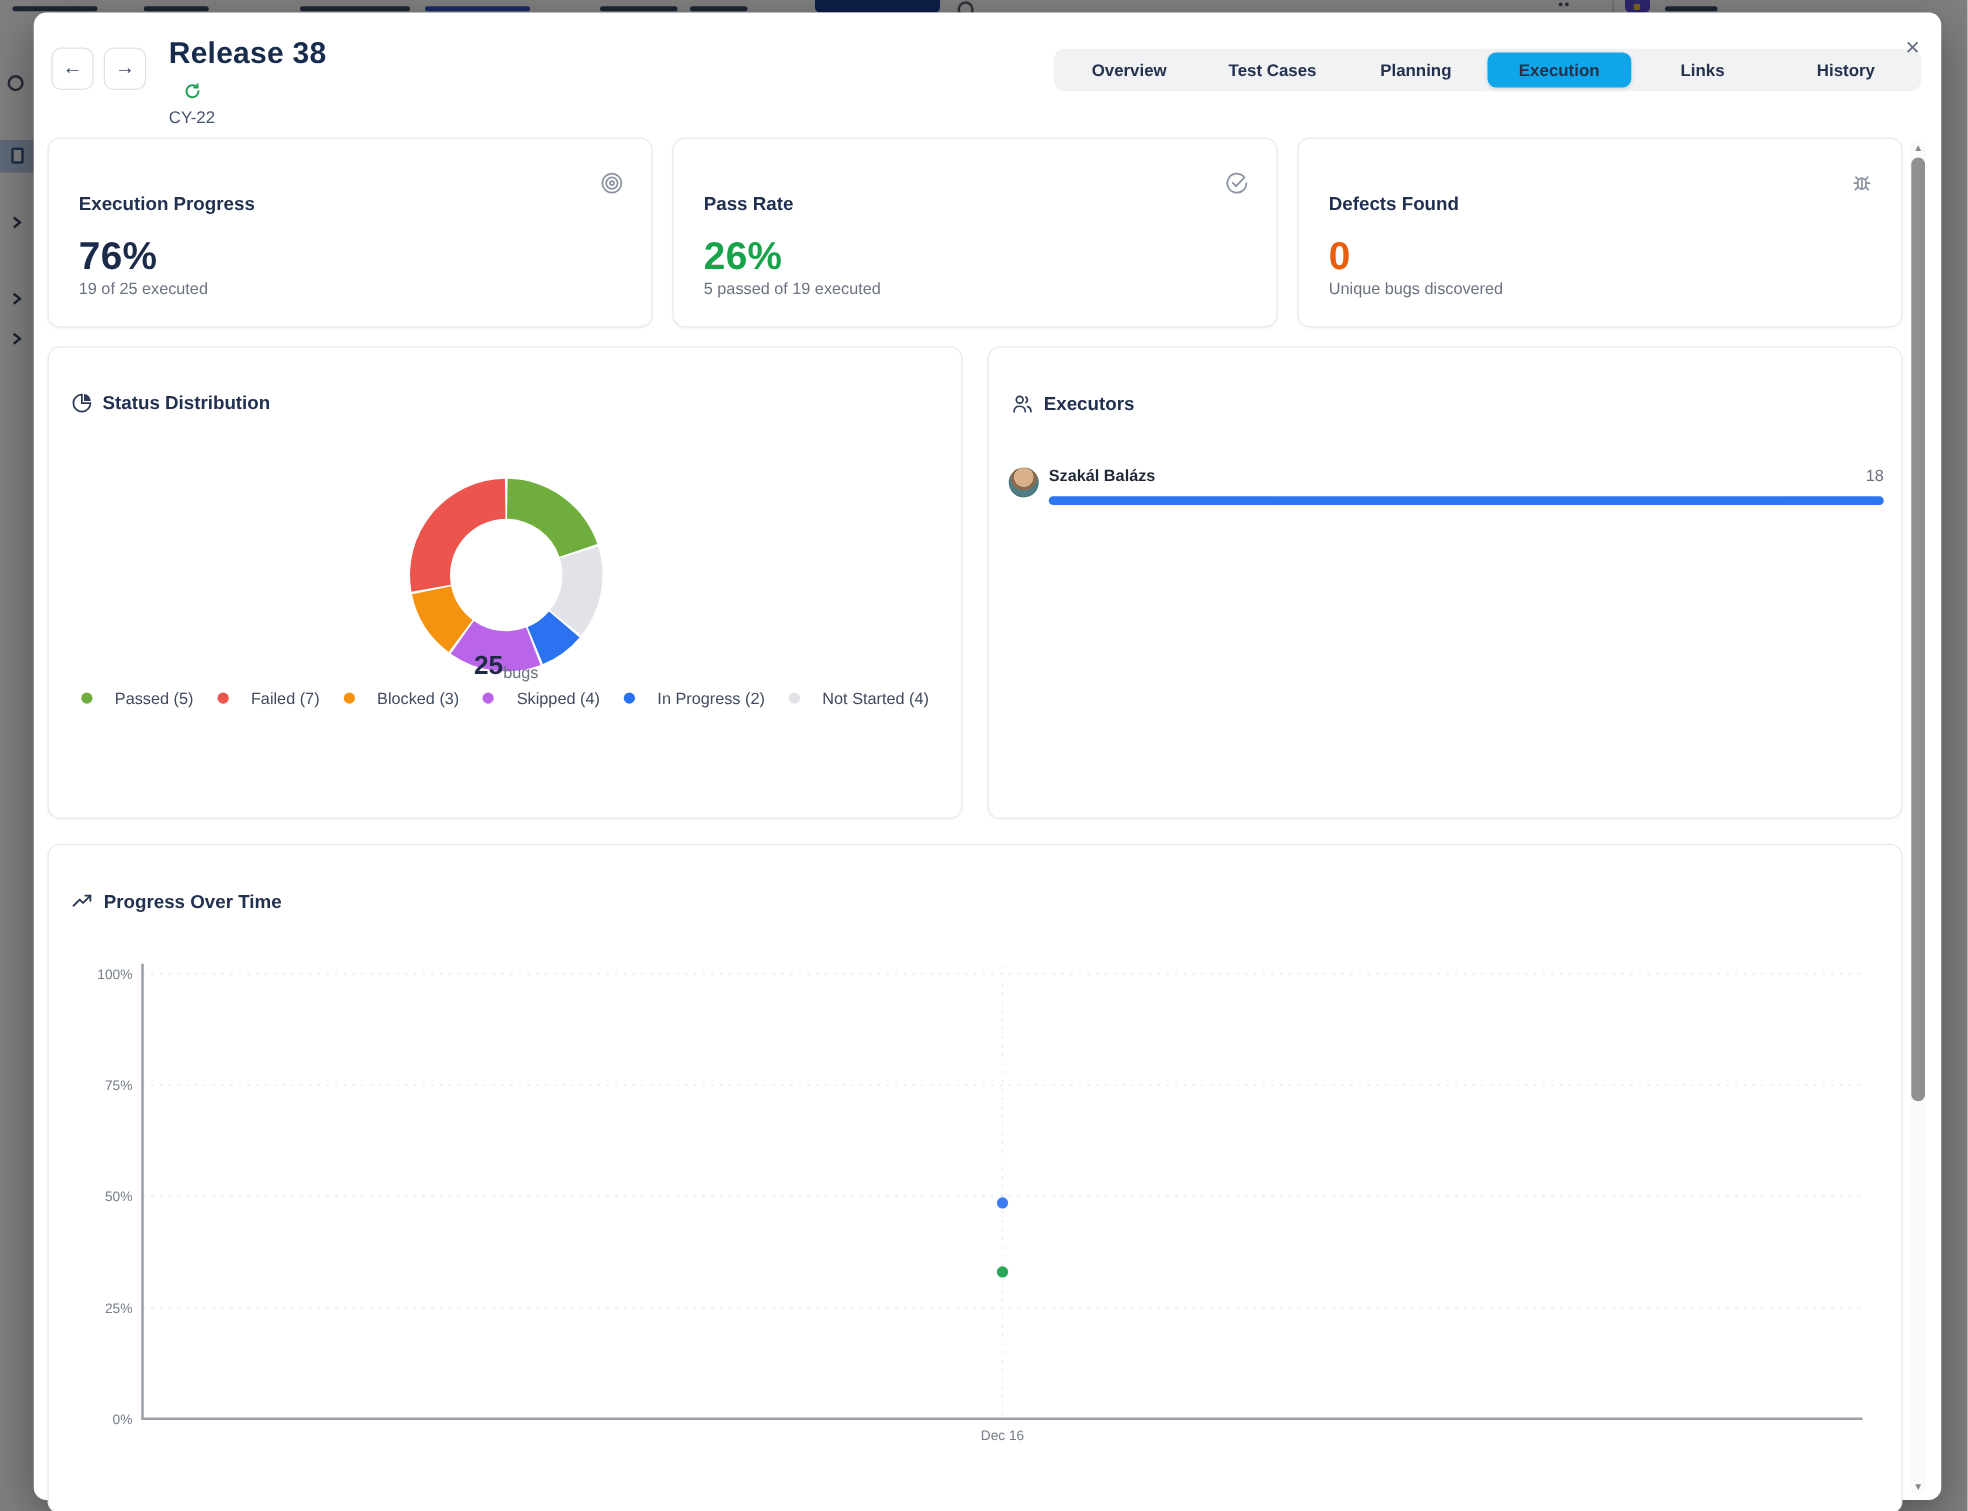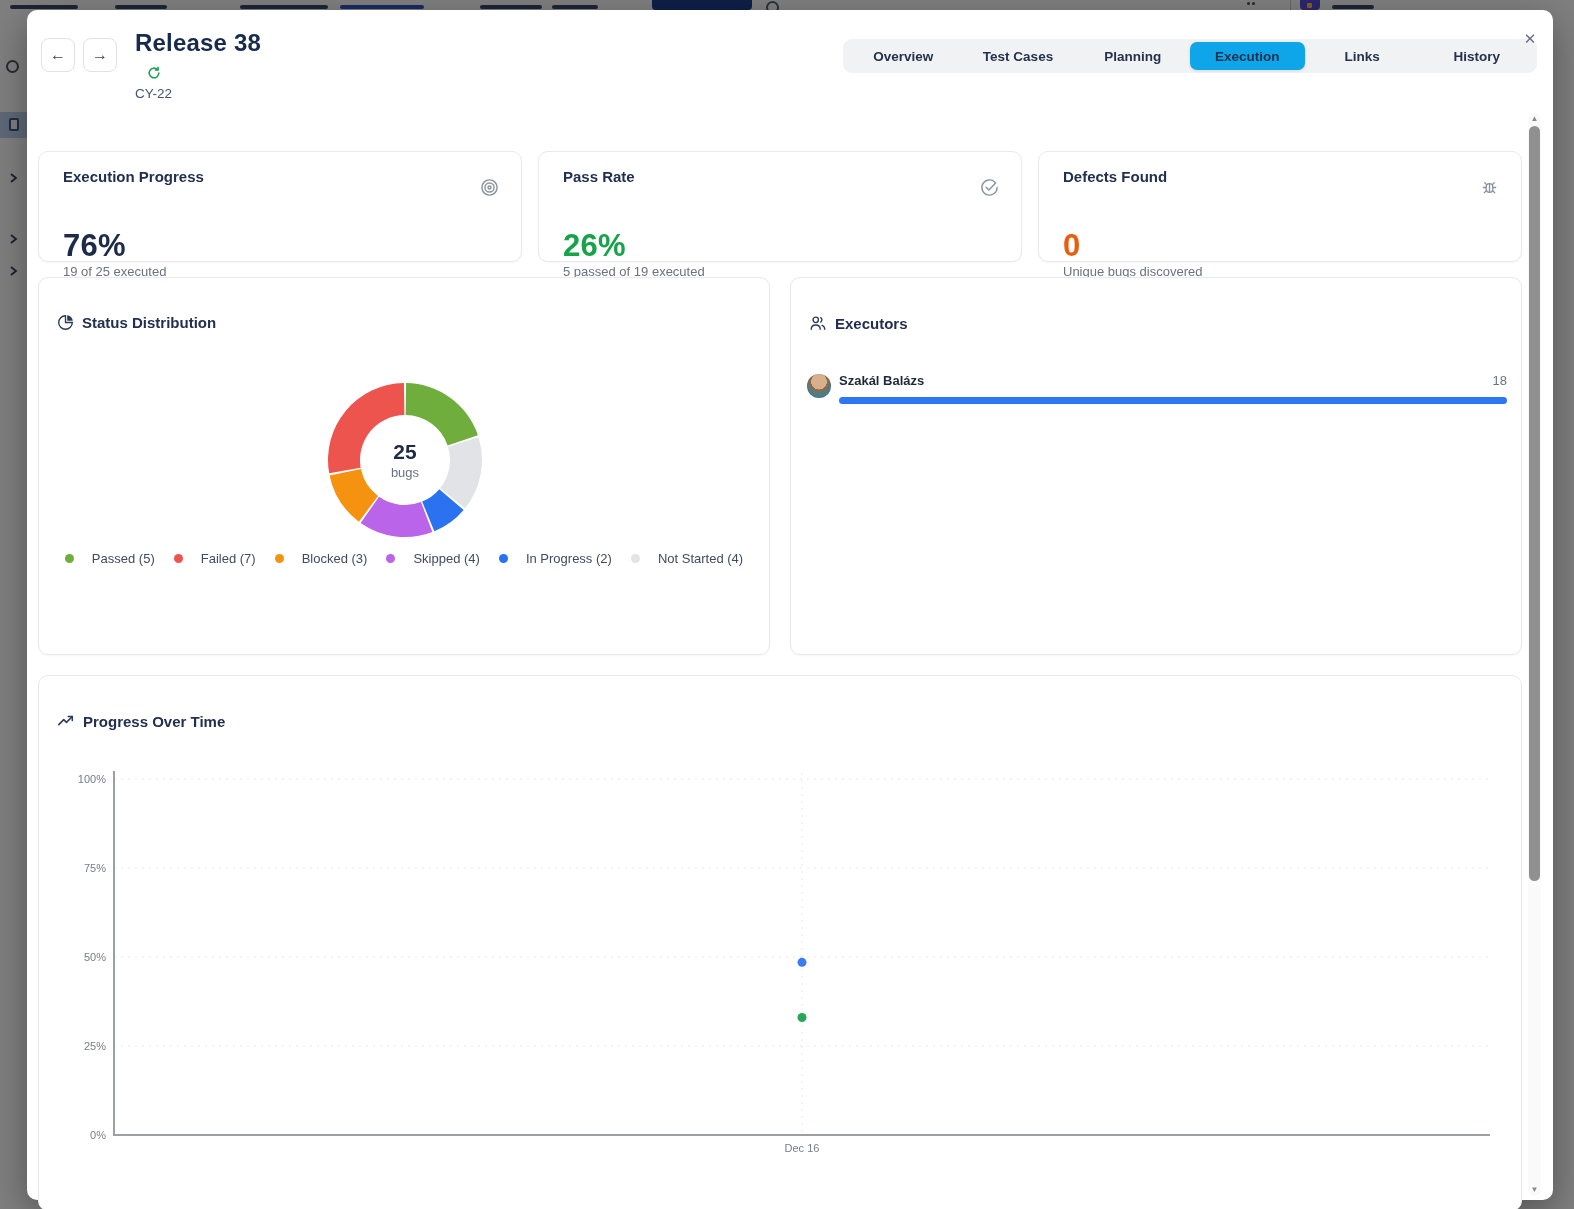--- a/index.html
+++ b/index.html
@@ -50,35 +50,35 @@
   .close-btn { position:absolute; right:10px; top:16px; width:26px; height:26px; border:0; background:transparent;
     color:#626f86; font-size:15px; line-height:26px; text-align:center; cursor:pointer; }
 
   .content { position:absolute; left:11px; top:100px; width:1484px; }
 
   .card { background:#fff; border:1px solid #e7e9ec; border-radius:10px;
     box-shadow:0 1px 2px rgba(9,30,66,0.04); position:relative; }
 
   
   .stat-row { display:flex; gap:16px; height:152px; margin-bottom:15px; }
-  .stat-card { flex:1; padding:16px 24px 0 24px;margin-top:41px; }
+  .stat-card { flex:1; padding:44px 24px 0 24px; }
   .stat-title { font-size:15px; font-weight:700; color:#22304f; }
   .stat-icon { position:absolute; right:22px; top:26px; color:#8b93a1; }
   .stat-value { position:absolute; left:24px; top:76px; font-size:31px; font-weight:700; letter-spacing:0.3px; }
   .stat-sub { position:absolute; left:24px; top:112px; font-size:13px; color:#6b7280; }
 
   
   .mid-row { display:flex; gap:20px; height:378px; margin-bottom:20px; }
   .mid-row .card { width:732px; }
   .card-head { position:absolute; left:18px; top:36px; display:flex; align-items:center; gap:8px;
     font-size:15px; font-weight:700; color:#22304f; }
   .card-head svg { display:block; color:#2b3a55; }
 
   .donut-wrap { position:absolute; left:281px; top:97px; width:170px; height:170px; }
-  .donut-center { position:absolute; inset:0; display:flex; flex-direction:column; align-items:center; justify-content:center; pointer-events:none; }
+  .donut-center { position:absolute; inset:0; display:flex; flex-direction:row; align-items:flex-end; justify-content:center; pointer-events:none; }
   .donut-total { font-size:21px; font-weight:700; color:#1f2a44; }
   .donut-total-label { font-size:13px; color:#6b7280; margin-top:1px; }
   .donut-legend { position:absolute; left:0; top:273px; width:100%; display:flex; justify-content:center; gap:19px; }
   .legend-item { display:flex; align-items:center; gap:18px; font-size:13px; color:#404b5f; white-space:nowrap; }
   .legend-dot { width:9px; height:9px; border-radius:50%; flex:none; }
 
   .exec-rows { position:absolute; left:16px; top:95px; width:700px; }
   .exec-row { display:flex; gap:8px; }
   .exec-avatar { width:24px; height:24px; border-radius:50%; flex:none; margin-top:1px;
     background:radial-gradient(circle at 50% 32%, #d9b08c 0 38%, #8a6b4e 39% 52%, #4f7d85 53% 100%);

